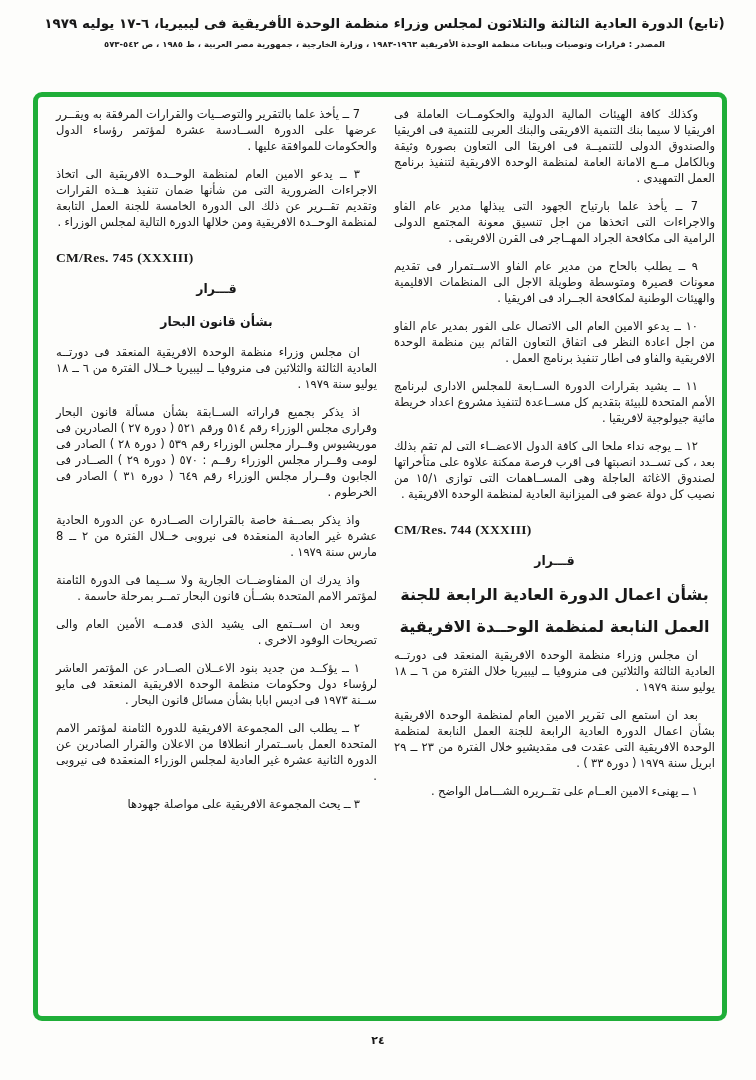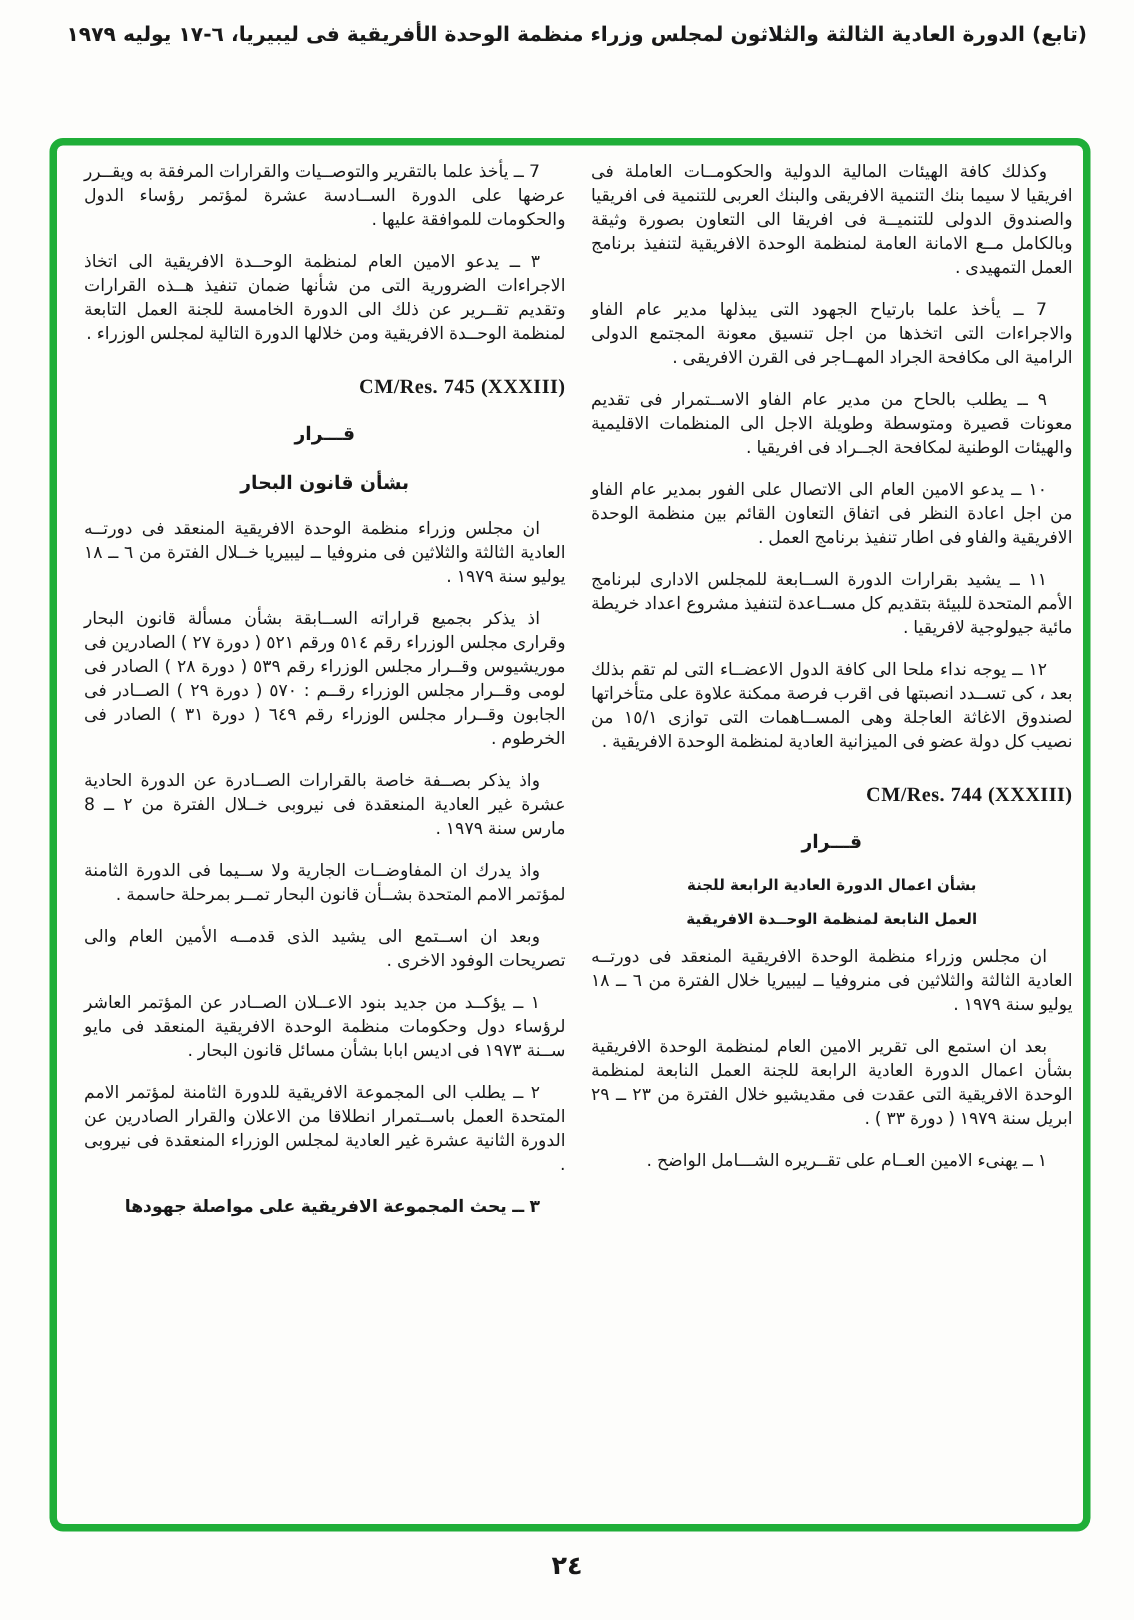--- a/index.html
+++ b/index.html
@@ -69,56 +69,57 @@
 
   
   .para {
     margin: 0 0 12px 0;
     font-size: 11.5px;
     line-height: 16px;
     text-align: justify;
     text-indent: 17px;        
     word-spacing: -0.4px;
   }
-  .para.bold { font-weight: bold; }
+  .para.bold { font-weight: normal; }
 
   .res-ref {
     direction: ltr;
-    text-align: right;
+    text-align: left;
     font-family: "Liberation Serif", "DejaVu Serif", serif;
     font-weight: bold;
     font-size: 13.5px;
     letter-spacing: 0.3px;
     margin: 20px 0 8px 0;
   }
   .h-center {
     text-align: center;
     font-weight: bold;
     font-size: 12.5px;
     margin: 14px 0 12px 0;
     line-height: 1.5;
   }
-  .h-center.title-line { margin: 2px 0 8px 0; font-size: 10px; }
+  .h-center.title-line { margin: 2px 0 8px 0; font-size: 16px; }
 
   
   .page-number {
     position: absolute;
     top: 1034px;
     left: 0;
     width: 100%;
     text-align: center;
-    font-size: 17px;
+    font-size: 11px;
     font-weight: bold;
   }
 </style>
 </head>
 <body>
 
 <div class="page-header">
   <div class="header-title">(تابع) الدورة العادية الثالثة والثلاثون لمجلس وزراء منظمة الوحدة الأفريقية فى ليبيريا، ٦-١٧ يوليه ١٩٧٩</div>
+  <div class="header-source">المصدر : قرارات وتوصيات وبيانات منظمة الوحدة الأفريقية ١٩٦٣-١٩٨٣ ، وزارة الخارجية ، جمهورية مصر العربية ، ط ١٩٨٥ ، ص ٥٤٢-٥٧٣</div>
 </div>
 
 <div class="content-frame">
   <div class="columns">
 
     <div class="col">
       <p class="para">وكذلك كافة الهيئات المالية الدولية والحكومــات العاملة فى افريقيا لا سيما بنك التنمية الافريقى والبنك العربى للتنمية فى افريقيا والصندوق الدولى للتنميــة فى افريقا الى التعاون بصورة وثيقة وبالكامل مــع الامانة العامة لمنظمة الوحدة الافريقية لتنفيذ برنامج العمل التمهيدى .</p>
       <p class="para">7 ــ يأخذ علما بارتياح الجهود التى يبذلها مدير عام الفاو والاجراءات التى اتخذها من اجل تنسيق معونة المجتمع الدولى الرامية الى مكافحة الجراد المهــاجر فى القرن الافريقى .</p>
       <p class="para">٩ ــ يطلب بالحاح من مدير عام الفاو الاســتمرار فى تقديم معونات قصيرة ومتوسطة وطويلة الاجل الى المنظمات الاقليمية والهيئات الوطنية لمكافحة الجــراد فى افريقيا .</p>
       <p class="para">١٠ ــ يدعو الامين العام الى الاتصال على الفور بمدير عام الفاو من اجل اعادة النظر فى اتفاق التعاون القائم بين منظمة الوحدة الافريقية والفاو فى اطار تنفيذ برنامج العمل .</p>

